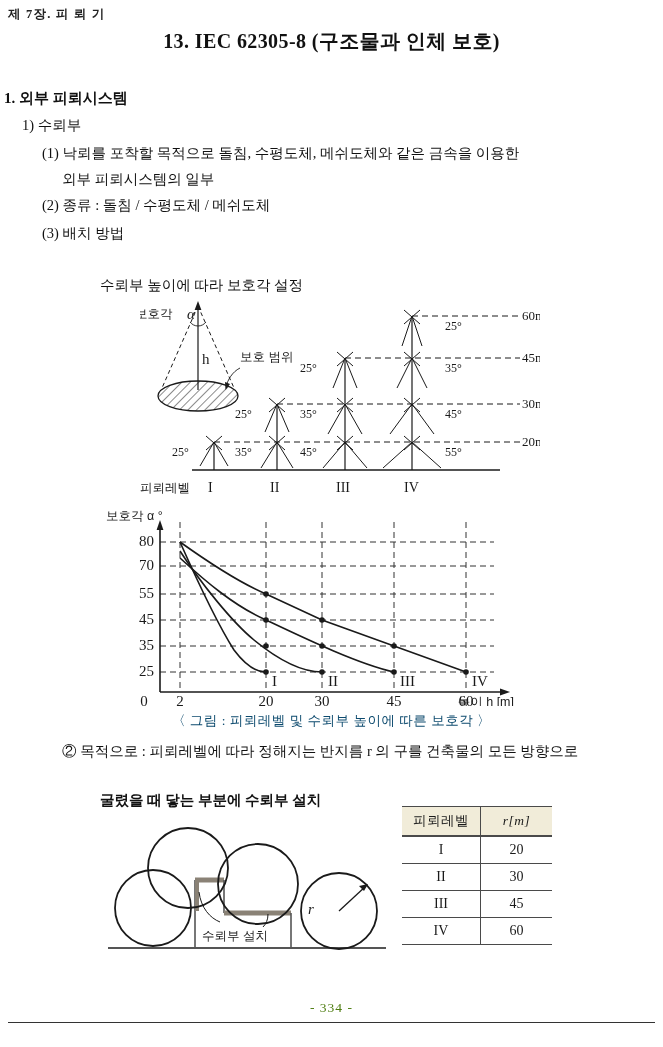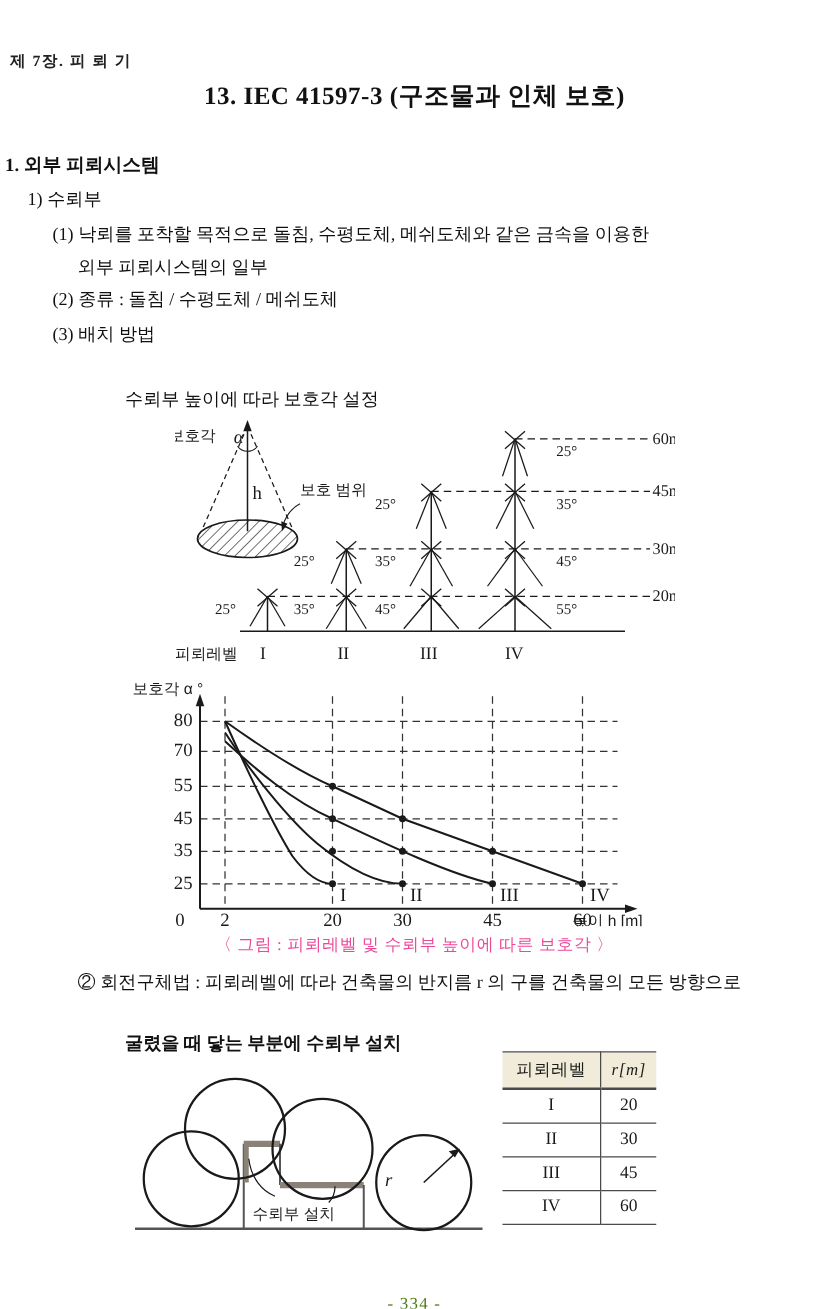--- a/index.html
+++ b/index.html
@@ -5,21 +5,21 @@
 <style>
   html, body { margin:0; padding:0; }
   body {
     width:663px; height:1047px;
     background:#ffffff;
     font-family:"Liberation Serif", serif;
     color:#1a1a1a;
     position:relative;
     overflow:hidden;
   }
-  .page { position:absolute; inset:0;margin-top:35px; }
+  .page { position:absolute; inset:0; }
 
   
   .chapter-header{
     position:absolute; left:8px; top:6px;
     font-size:12.5px; font-weight:bold; letter-spacing:1.2px;
     color:#222;
   }
   .doc-title{
     position:absolute; left:0; right:0; top:28px;
     text-align:center;
@@ -32,21 +32,21 @@
   .lvl1{ left:4px;  font-size:15px; font-weight:bold; }
   .lvl2{ left:22px; }
   .lvl3{ left:42px; }
   .lvl4{ left:62px; }
   .lvl5{ left:100px; }
   .ital{ font-style:italic; }
 
   
   .caption{
     position:absolute; width:100%; text-align:center;
-    font-size:13.5px; color:#ec4899; letter-spacing:0.5px;
+    font-size:13.5px; color:#0c4a6e; letter-spacing:0.5px;
   }
 
   
   .fig{ position:absolute; }
 
   
   .r-table{
     position:absolute; left:402px; top:806px;
     border-collapse:collapse;
     font-size:14px;
@@ -60,21 +60,21 @@
     text-align:center;
     font-weight:normal;
   }
   .r-table th{
     background:#f1ecd9;
     border-bottom:2px solid #4a4a4a;
     font-size:13.5px;
     letter-spacing:0.5px;
   }
   .r-table th.c1, .r-table td.c1{ width:78px; border-right:1px solid #4a4a4a; }
-  .r-table th.c2, .r-table td.c2{ width:44px; }
+  .r-table th.c2, .r-table td.c2{ width:71px; }
   .r-table td{ font-size:14px; }
   .r-table .ital{ font-style:italic; }
 
   
   .footer-rule{
     position:absolute; left:8px; right:8px; top:1022px;
     border-top:1px solid #333;
   }
   .page-num{
     position:absolute; left:0; right:0; top:1000px;
@@ -83,21 +83,21 @@
 
   svg text{ font-family:"Liberation Serif", serif; fill:#1a1a1a; }
   svg .kr{ font-family:"Liberation Sans", sans-serif; }
 </style>
 </head>
 <body>
 
 <div class="page">
 
   <div class="chapter-header">제 7장.  피 뢰 기</div>
-  <div class="doc-title">13. IEC 41597-3 (구조물과 인체 보호)</div>
+  <div class="doc-title">13. IEC 62305-8 (구조물과 인체 보호)</div>
 
   <div class="txt lvl1" style="top:88px;">1. 외부 피뢰시스템</div>
   <div class="txt lvl2" style="top:116px;">1) 수뢰부</div>
   <div class="txt lvl3" style="top:144px;">(1) 낙뢰를 포착할 목적으로 돌침, 수평도체, 메쉬도체와 같은 금속을 이용한</div>
   <div class="txt lvl4" style="top:170px;text-align:right;">외부 피뢰시스템의 일부</div>
   <div class="txt lvl3" style="top:196px;">(2) 종류 : 돌침 / 수평도체 / 메쉬도체</div>
   <div class="txt lvl3" style="top:224px;">(3) 배치 방법</div>
   <div class="txt lvl5" style="top:276px;">수뢰부 높이에 따라 보호각 설정</div>
 
   <svg class="fig" style="left:140px; top:296px;" width="400" height="206" viewBox="0 0 400 206">
@@ -283,21 +283,21 @@
       <text x="162" y="200">20</text>
       <text x="218" y="200">30</text>
       <text x="290" y="200">45</text>
       <text x="362" y="200">60</text>
     </g>
     <text class="kr" x="410" y="200" font-size="12.5" text-anchor="end">높이 h [m]</text>
   </svg>
 
   <div class="caption" style="top:712px;">〈 그림 : 피뢰레벨 및 수뢰부 높이에 따른 보호각 〉</div>
 
-  <div class="txt lvl4" style="top:742px;">② 회전구체법 : 피뢰레벨에 따라 건축물의 반지름  r 의 구를 건축물의 모든 방향으로</div>
+  <div class="txt lvl4" style="top:742px;">② 목적으로 : 피뢰레벨에 따라 정해지는 반지름  r 의 구를 건축물의 모든 방향으로</div>
   <div class="txt lvl5" style="top:791px;font-weight:bold;">굴렸을 때 닿는 부분에 수뢰부 설치</div>
 
   <svg class="fig" style="left:100px; top:796px;" width="290" height="160" viewBox="0 0 290 160">
 
     <line x1="8" y1="152" x2="286" y2="152" stroke="#555" stroke-width="2"></line>
 
     <g>
       <line x1="95" y1="152" x2="95" y2="84" stroke="#555" stroke-width="1.6"></line>
       <line x1="95" y1="84" x2="124" y2="84" stroke="#8a8276" stroke-width="5"></line>
       <line x1="124" y1="84" x2="124" y2="117" stroke="#555" stroke-width="1.6"></line>

